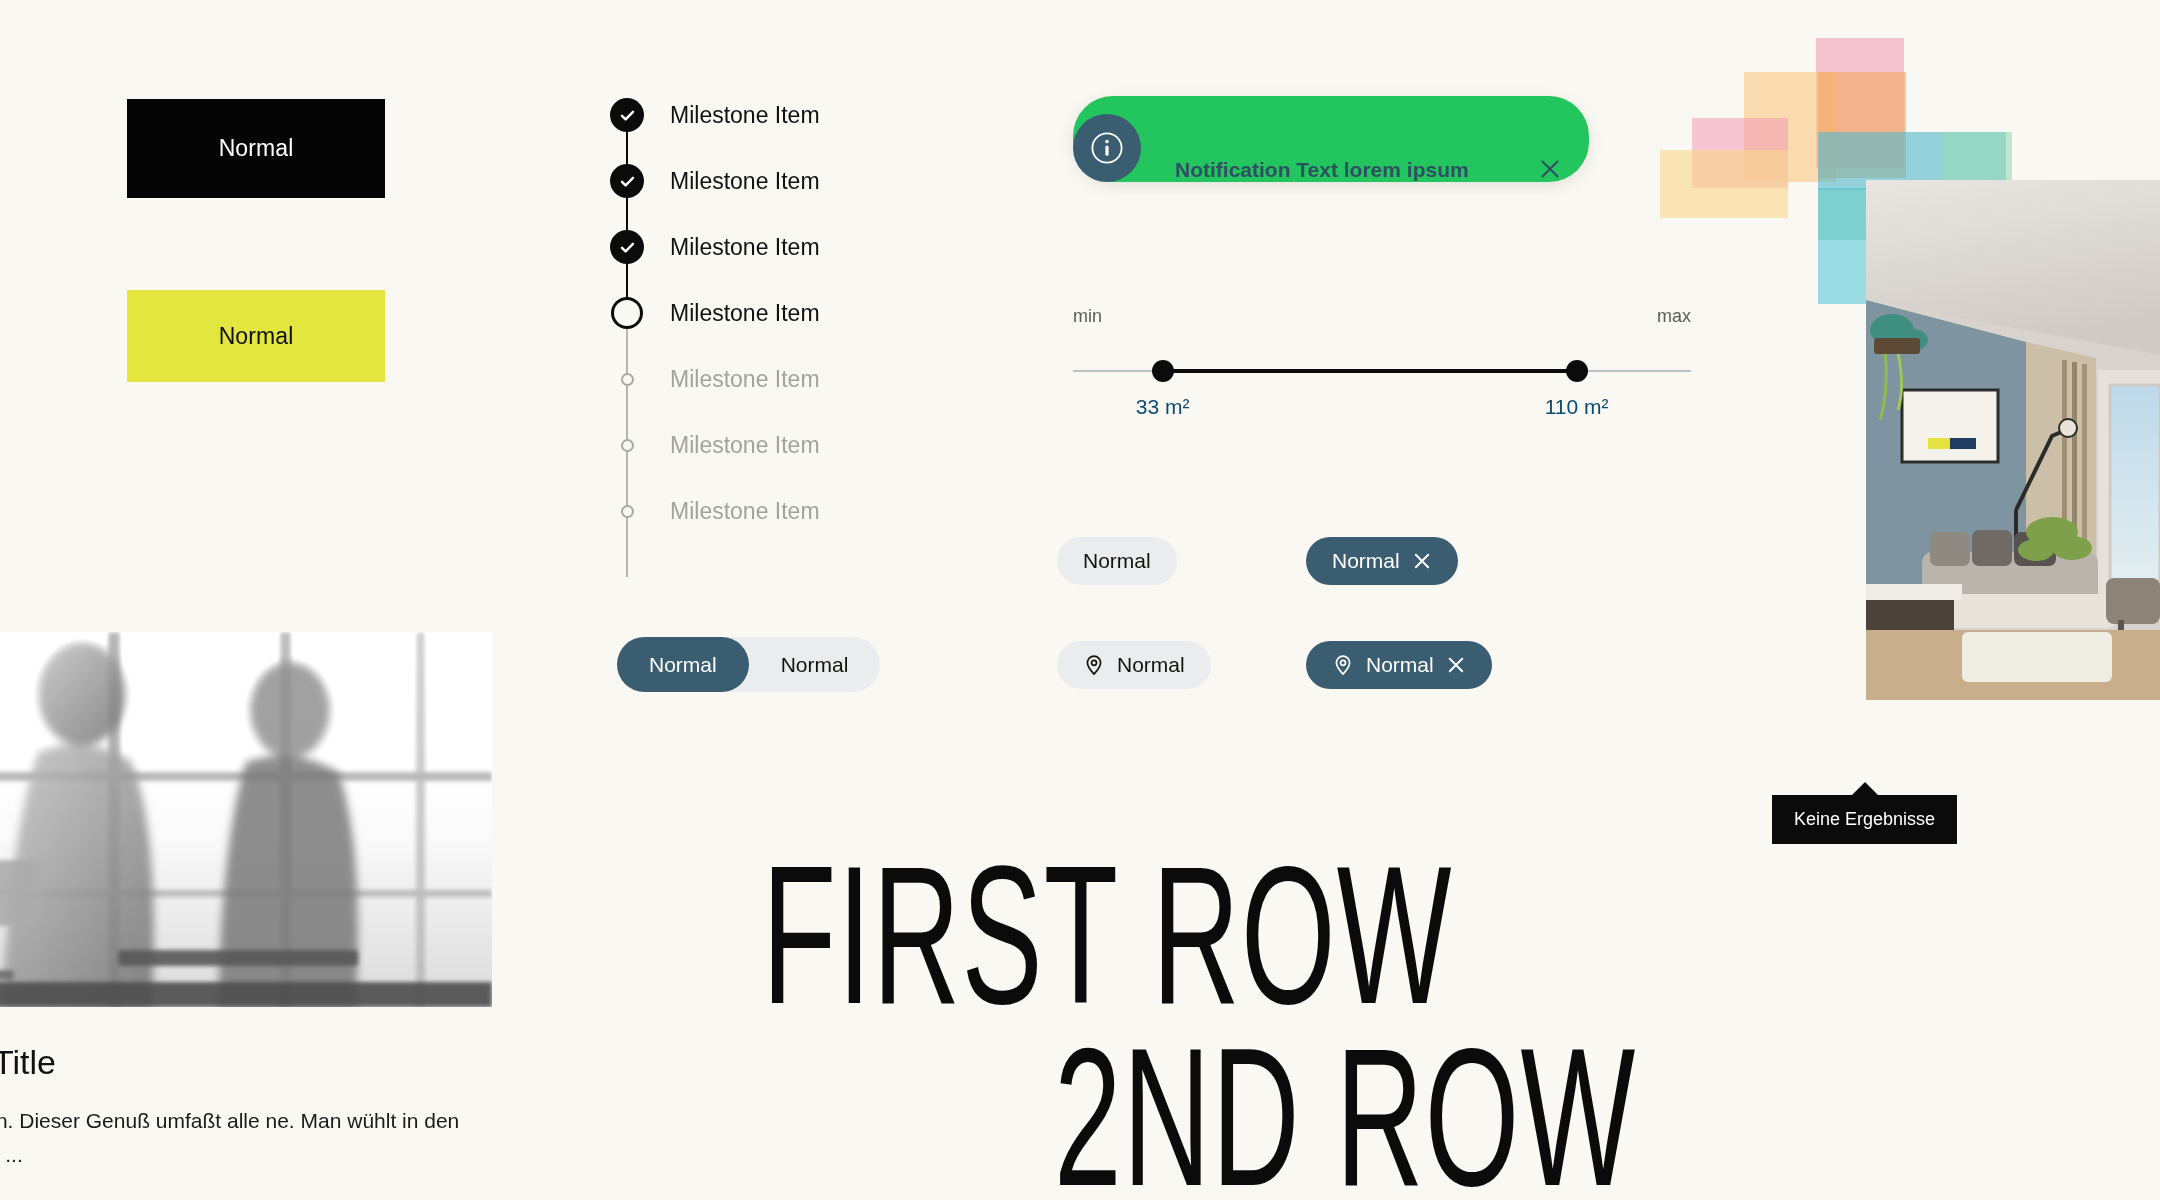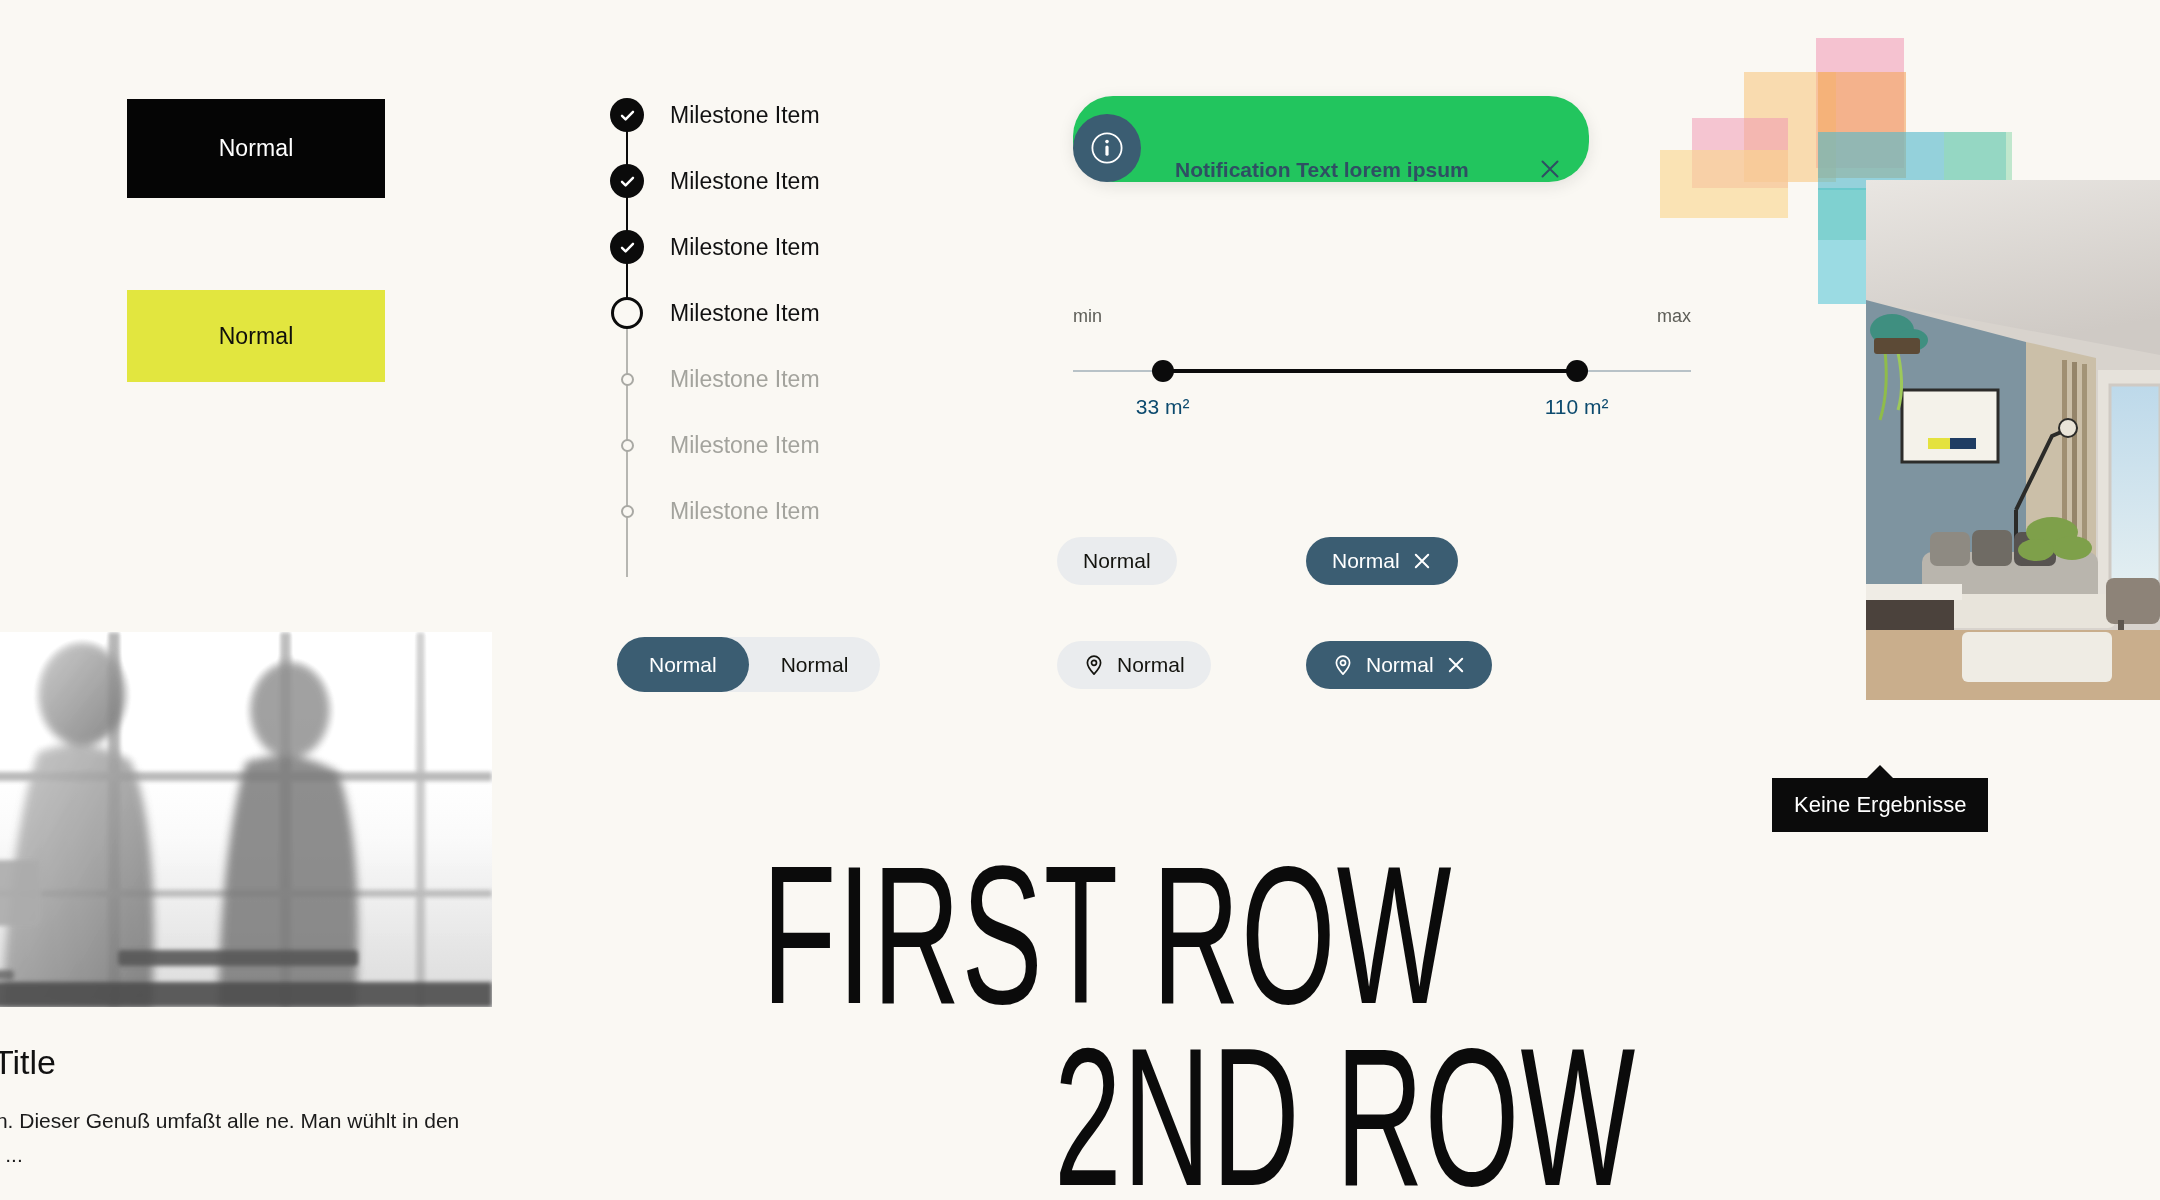--- a/index.html
+++ b/index.html
@@ -258,24 +258,24 @@
   }
   .seg-item.on {
     background: #3b5d72;
     color: #ffffff;
   }
 
   
   .tooltip {
     position: absolute;
     left: 1772px;
-    top: 778px;
+    top: 795px;
     background: #0b0b0b;
     color: #ffffff;
-    font-size: 22px;
+    font-size: 18px;
     padding: 14px 22px;
     white-space: nowrap;
   }
   .tooltip::after {
     content: "";
     position: absolute;
     top: -13px;
     left: 50%;
     margin-left: -13px;
     border-left: 13px solid transparent;

